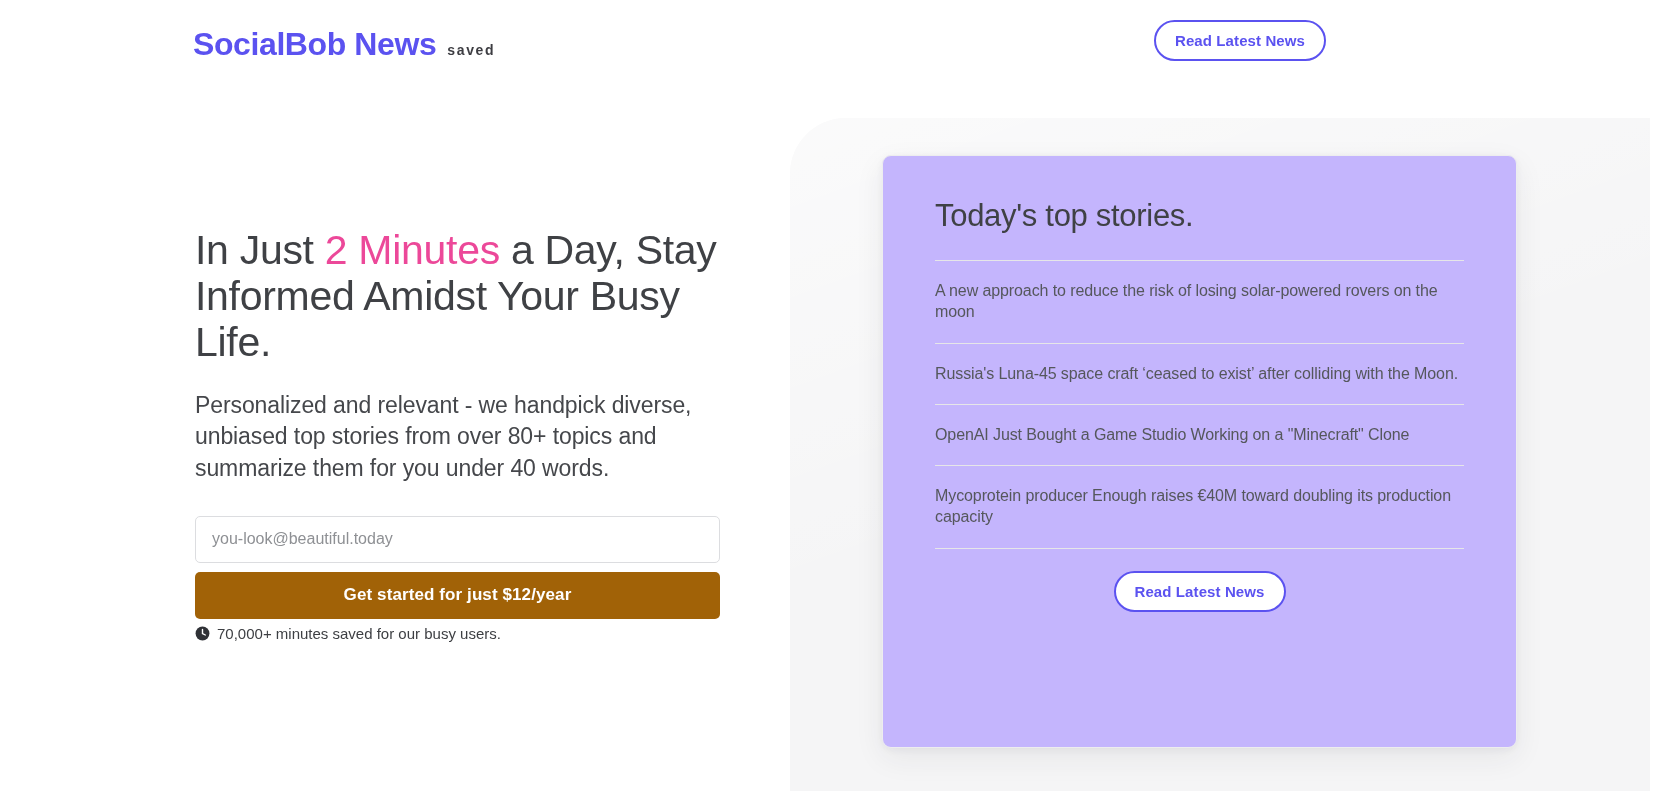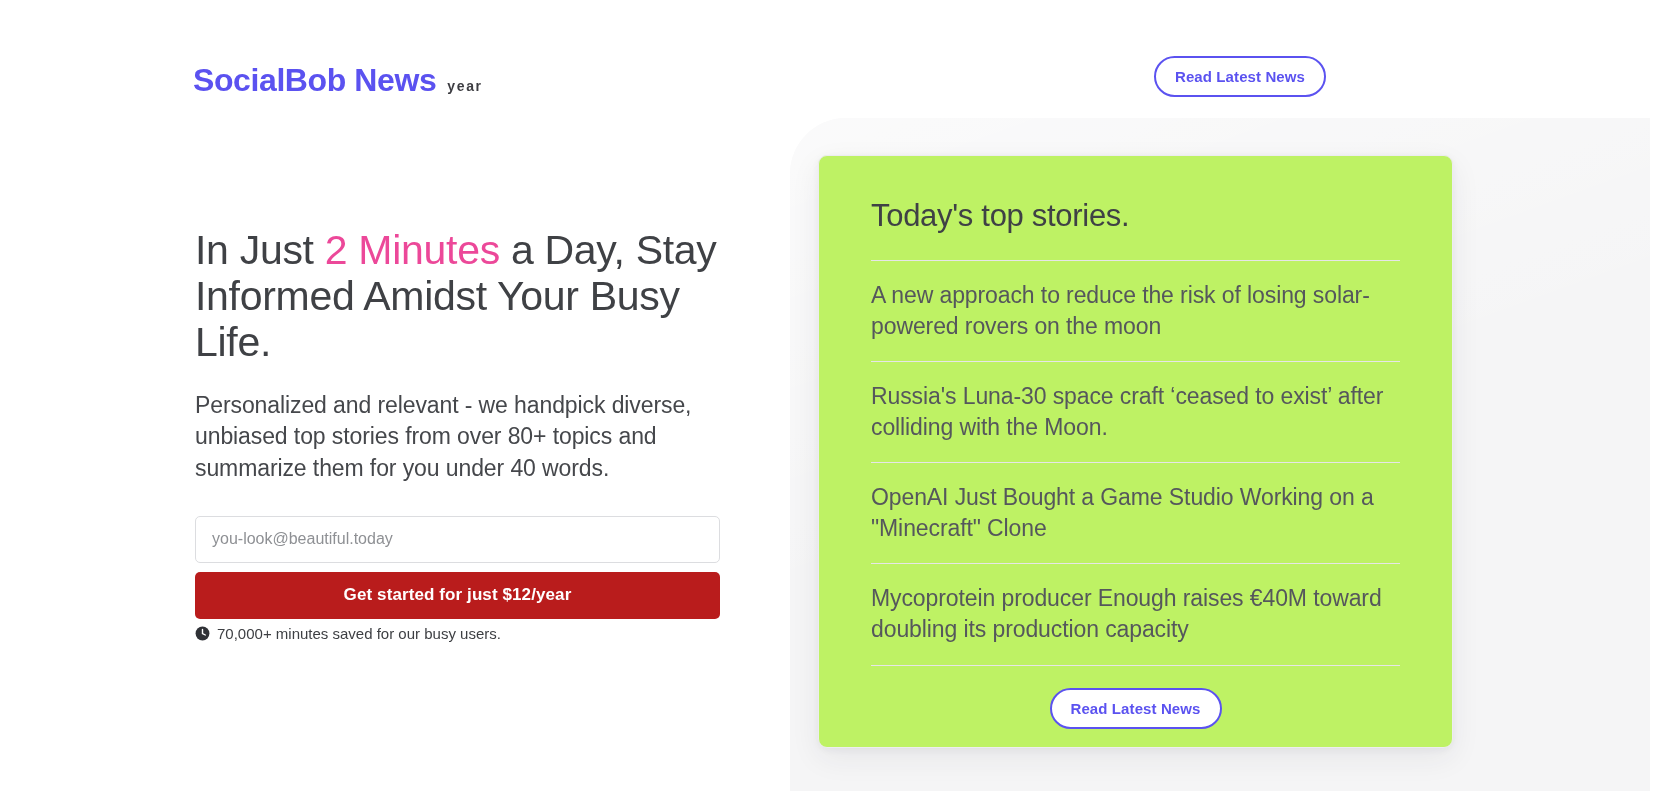--- a/index.html
+++ b/index.html
@@ -38,21 +38,20 @@
     background: linear-gradient(160deg, rgba(255,255,255,0.55) 0%, rgba(255,255,255,0.0) 45%);
   }
 
   
   .header {
     position: absolute;
     left: 0; top: 0;
     width: 1416px;
     height: 90px;
     z-index: 5;
-    margin-top: 36px;
   }
 
   .brand {
     position: absolute;
     left: 193px;
     top: 26px;
     display: flex;
     align-items: baseline;
     gap: 11px;
     white-space: nowrap;
@@ -139,21 +138,21 @@
   }
   .email-input::placeholder { color: #8e9094; }
 
   .cta-btn {
     display: block;
     margin-top: 9px;
     width: 525px;
     height: 47px;
     border: none;
     border-radius: 5px;
-    background: #b91c1c;
+    background: #a16207;
     color: #ffffff;
     font-size: 17px;
     font-weight: 600;
     letter-spacing: 0.1px;
     cursor: pointer;
     font-family: inherit;
   }
 
   .saved-row {
     margin-top: 6px;
@@ -161,43 +160,43 @@
     align-items: center;
     gap: 7px;
     font-size: 15px;
     color: #3d3f43;
   }
   .clock-icon { display: block; flex: none; }
 
   
   .card {
     position: absolute;
-    left: 818px;
+    left: 882px;
     top: 155px;
     width: 635px;
     height: 593px;
-    background: #bef264;
+    background: #c4b5fd;
     border-radius: 9px;
     border: 1px solid #ededef;
     box-shadow: 0 10px 30px rgba(40,40,60,0.07), 0 2px 7px rgba(40,40,60,0.05);
     padding: 42px 52px 0 52px;
     z-index: 4;
   }
 
   .card-title {
     font-size: 31px;
     font-weight: 400;
     color: #3f4145;
     letter-spacing: -0.3px;
     padding-bottom: 26px;
     border-bottom: 1px solid #e6e6e8;
   }
 
   .story {
-    font-size: 23px;
+    font-size: 16px;
     line-height: 1.33;
     color: #55575c;
     padding: 19px 0 20px 0;
     border-bottom: 1px solid #e6e6e8;
     letter-spacing: -0.1px;
     cursor: pointer;
   }
 
   .card-footer {
     display: flex;
@@ -211,21 +210,21 @@
 </style>
 </head>
 <body>
 
 <div class="bg-panel"></div>
 <div class="bg-panel-fade"></div>
 
 <div class="header">
   <div class="brand">
     <span class="brand-name">SocialBob News</span>
-    <span class="brand-beta">year</span>
+    <span class="brand-beta">saved</span>
   </div>
   <button class="pill-btn header-btn">Read Latest News</button>
 </div>
 
 <div class="hero">
   <h1 class="hero-title">
     <span>In Just </span><b>2 Minutes</b><span> a Day, Stay Informed Amidst Your Busy Life.</span>
   </h1>
 
   <p class="hero-sub">Personalized and relevant - we handpick diverse, unbiased top stories from over 80+ topics and summarize them for you under 40 words.</p>
@@ -240,20 +239,20 @@
       <path d="M8 3.6 V8 L11 9.6" stroke="#ffffff" stroke-width="1.5" fill="none" stroke-linecap="round"></path>
     </svg>
     <span>70,000+ minutes saved for our busy users.</span>
   </div>
 </div>
 
 <div class="card">
   <div class="card-title">Today's top stories.</div>
 
   <div class="story">A new approach to reduce the risk of losing solar-powered rovers on the moon</div>
-  <div class="story">Russia's Luna-30 space craft ‘ceased to exist’ after colliding with the Moon.</div>
+  <div class="story">Russia's Luna-45 space craft ‘ceased to exist’ after colliding with the Moon.</div>
   <div class="story">OpenAI Just Bought a Game Studio Working on a "Minecraft" Clone</div>
   <div class="story">Mycoprotein producer Enough raises €40M toward doubling its production capacity</div>
 
   <div class="card-footer">
     <button class="pill-btn card-btn">Read Latest News</button>
   </div>
 </div>
 
 </body></html>

